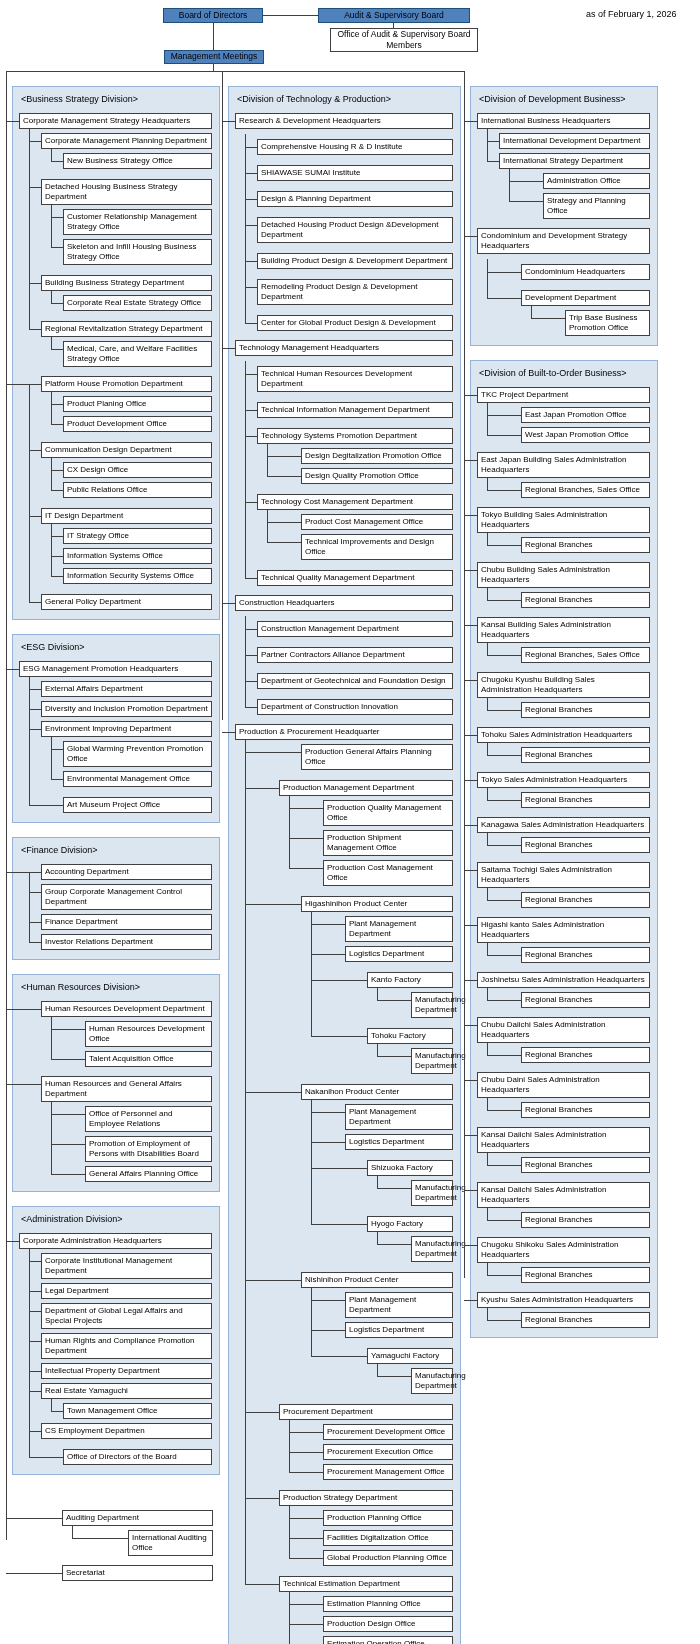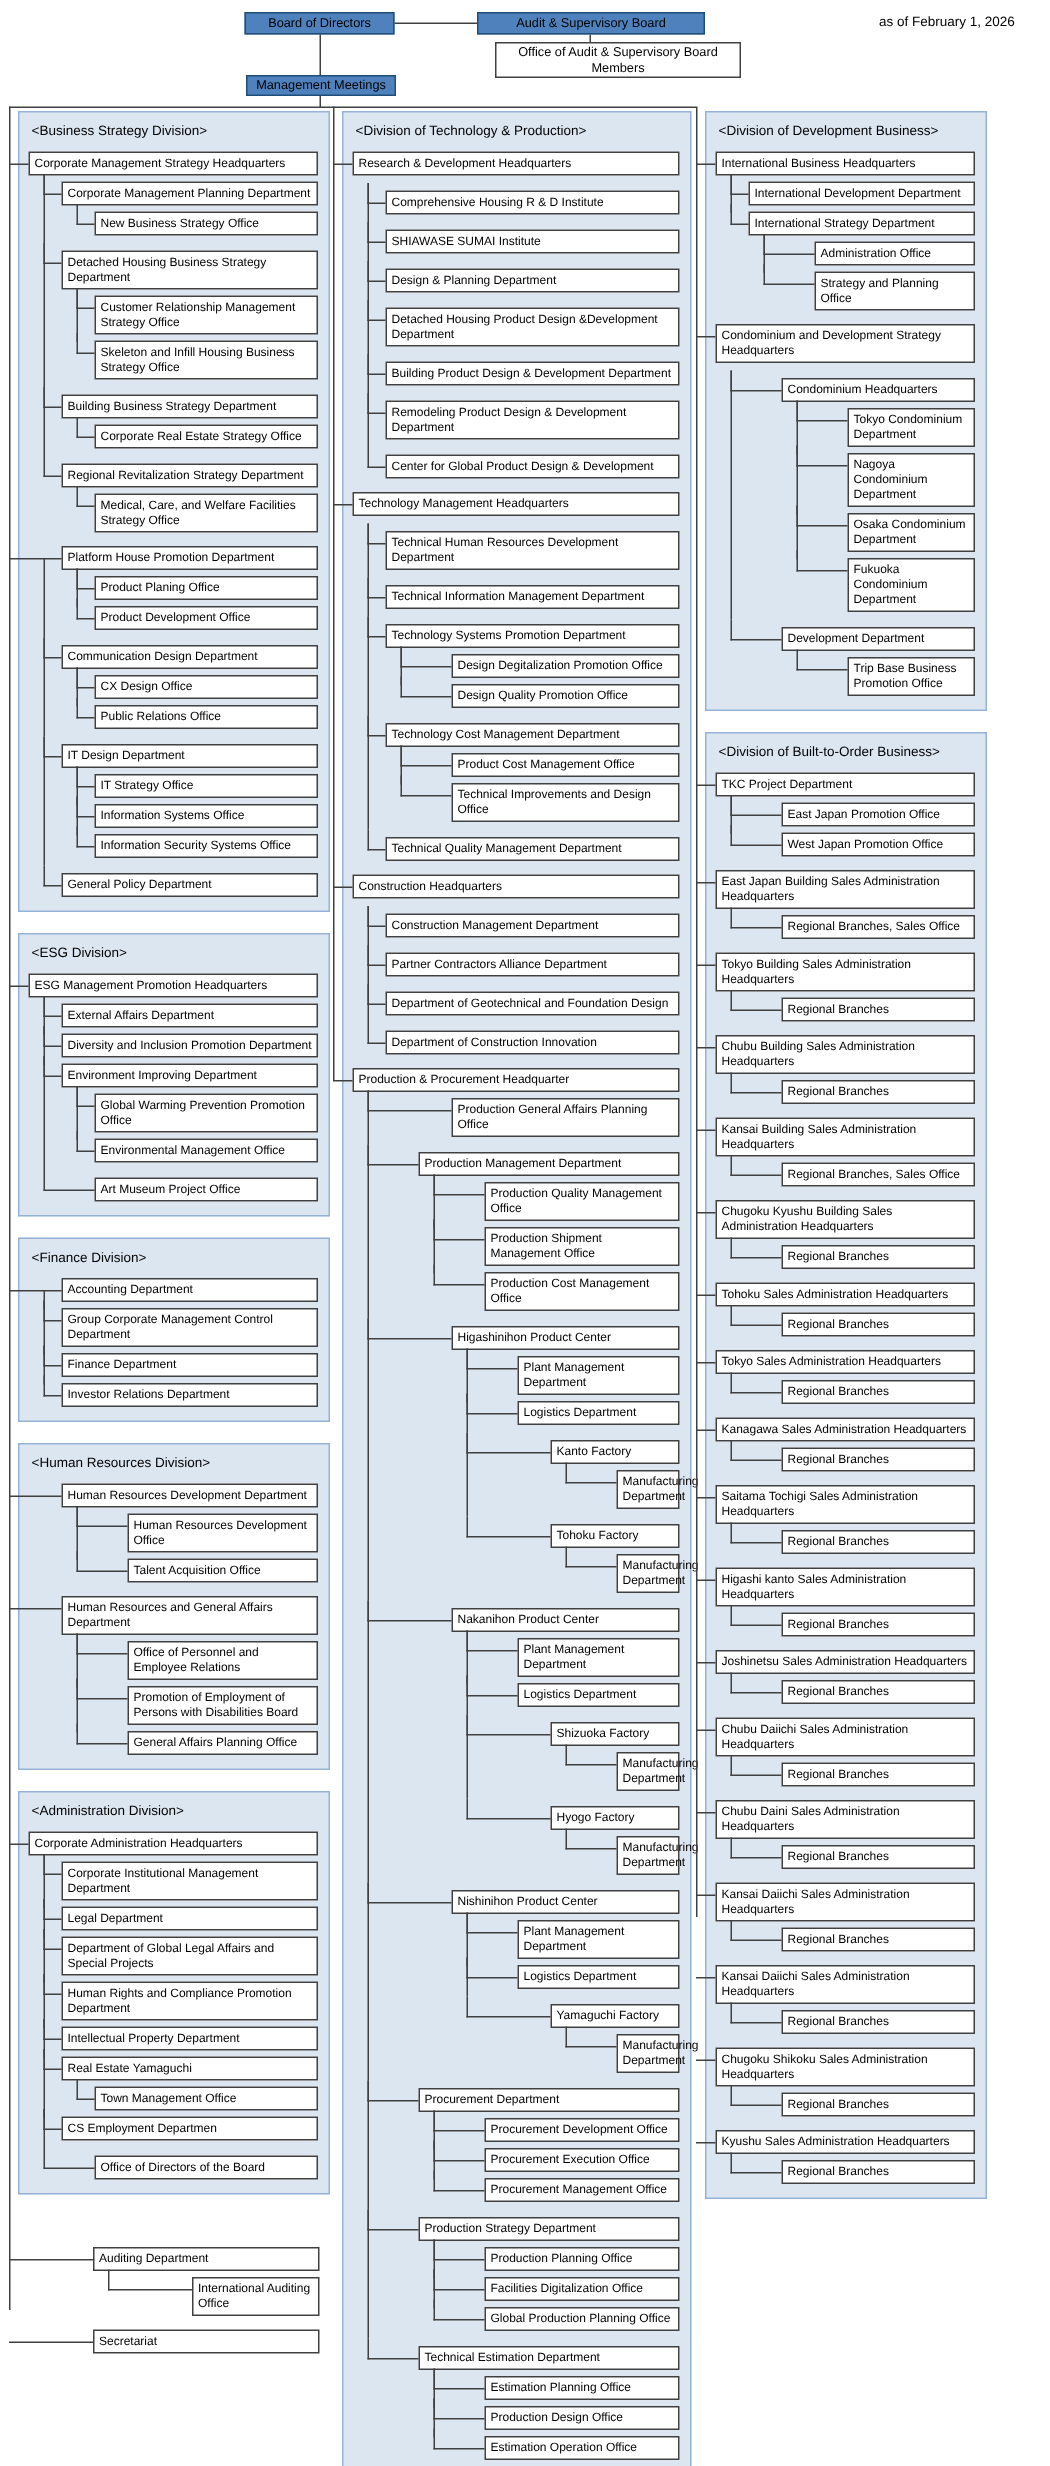--- a/index.html
+++ b/index.html
@@ -5,21 +5,21 @@
 *{box-sizing:border-box;margin:0;padding:0}
 html,body{background:#fff}
 body{font-family:"Liberation Sans",sans-serif;color:#000}
 #page{position:relative;width:700px;height:1644px;background:#fff;overflow:hidden}
 .bluebox{position:absolute;background:#4f81bd;border:1px solid #1f4e79;font-size:8.5px;display:flex;align-items:center;justify-content:center;text-align:center;line-height:1.1}
 .whitebox{position:absolute;background:#fff;border:1px solid #404040;font-size:8.5px;display:flex;align-items:center;justify-content:center;text-align:center;line-height:1.25;padding:1px 4px}
 .asof{position:absolute;font-size:9px;white-space:nowrap}
 .hline,.vline{position:absolute;background:#404040}
 .hline{height:1px}
 .vline{width:1px}
-.col{position:absolute;top:74px}
+.col{position:absolute;top:86px}
 .panel{background:#dce6f1;border:1px solid #95b3d7;padding:5px 6px 9px 6px;margin-bottom:14px}
 .panel.bare{background:transparent;border:none;padding:12px 6px}
 .ptitle{font-size:9px;margin:2px 0 4px 2px;white-space:nowrap}
 .obox{background:#fff;border:1px solid #404040;font-size:8px;line-height:1.25;padding:2px 3px;margin-right:1px}
 .titem{position:relative;margin-top:4px;margin-left:var(--ind,0px)}
 .titem.gap{margin-top:10px}
 .troot{margin-top:9px}
 .vroot{margin-top:9px}
 .tchildren{margin-left:10px}
 .tchildren>.titem{padding-left:12px}
@@ -30,21 +30,21 @@
 .vlist>.titem:first-child:not(:last-child)::after{top:8px}
 </style>
 </head>
 <body>
 
 <div id="page">
   <div class="bluebox" style="left:163px;top:8px;width:100px;height:15px">Board of Directors</div>
   <div class="hline" style="left:263px;top:15px;width:55px"></div>
   <div class="bluebox" style="left:318px;top:8px;width:152px;height:15px">Audit &amp; Supervisory Board</div>
   <div class="vline" style="left:393px;top:23px;height:5px"></div>
-  <div class="whitebox" style="left:330px;top:28px;width:164px;height:24px">Office of Audit &amp; Supervisory Board Members</div>
+  <div class="whitebox" style="left:330px;top:28px;width:148px;height:24px">Office of Audit &amp; Supervisory Board Members</div>
   <div class="vline" style="left:213px;top:23px;height:27px"></div>
   <div class="bluebox" style="left:164px;top:50px;width:100px;height:14px">Management Meetings</div>
   <div class="vline" style="left:213px;top:64px;height:8px"></div>
   <div class="hline" style="left:6px;top:71px;width:458px"></div>
   <div class="asof" style="left:586px;top:9px">as of February 1, 2026</div>
 
   <div id="col0" class="col" style="left:12px;width:208px">
       <div class="panel">
         <div class="ptitle">&lt;Business Strategy Division&gt;</div>
         <div class="titem troot connect" style="--stubw: 13px;">
@@ -498,34 +498,20 @@
                 </div>
               </div>
             </div>
           </div>
         </div>
         <div class="titem troot connect" style="--stubw: 13px;">
           <div class="obox">Condominium and Development Strategy Headquarters</div>
           <div class="tchildren">
             <div class="titem gap" style="--ind: 22px;">
               <div class="obox">Condominium Headquarters</div>
-              <div class="tchildren">
-                <div class="titem" style="--ind: 22px;">
-                  <div class="obox">Tokyo Condominium Department</div>
-                </div>
-                <div class="titem" style="--ind: 22px;">
-                  <div class="obox">Nagoya Condominium Department</div>
-                </div>
-                <div class="titem" style="--ind: 22px;">
-                  <div class="obox">Osaka Condominium Department</div>
-                </div>
-                <div class="titem" style="--ind: 22px;">
-                  <div class="obox">Fukuoka Condominium Department</div>
-                </div>
-              </div>
             </div>
             <div class="titem gap" style="--ind: 22px;">
               <div class="obox">Development Department</div>
               <div class="tchildren">
                 <div class="titem" style="--ind: 22px;">
                   <div class="obox">Trip Base Business Promotion Office</div>
                 </div>
               </div>
             </div>
           </div>

